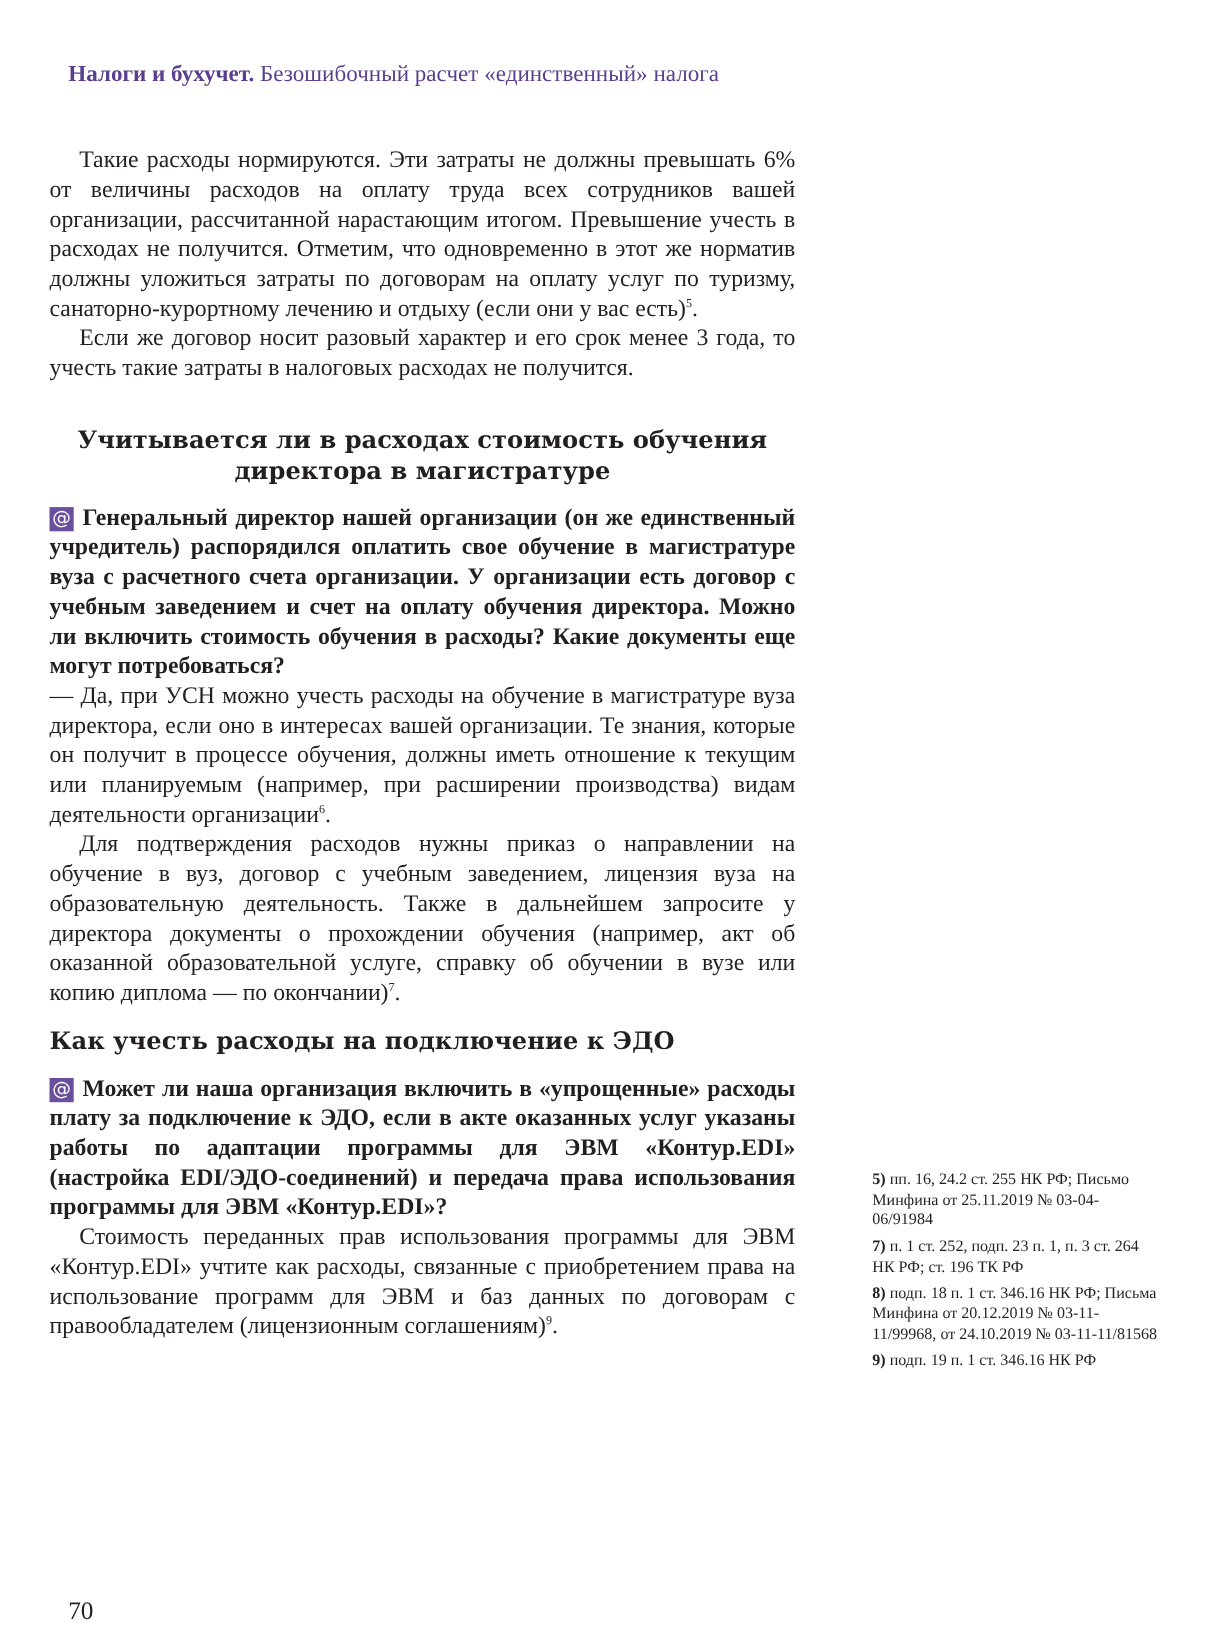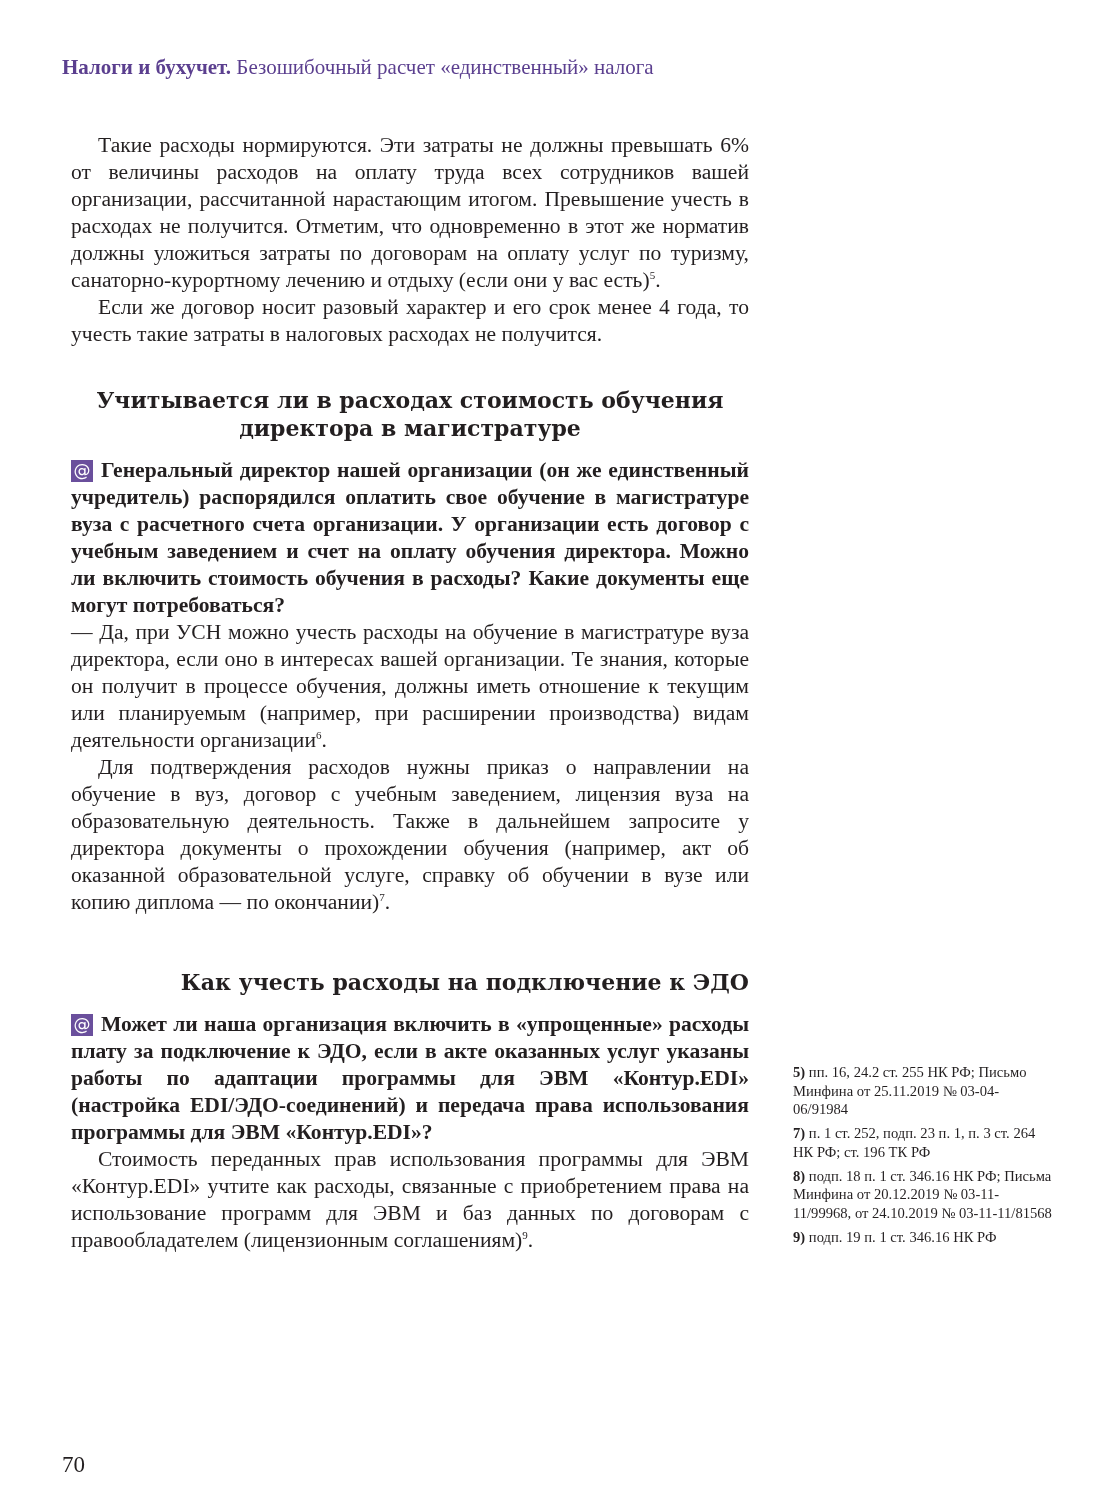--- a/index.html
+++ b/index.html
@@ -8,21 +8,21 @@
     font-family: "DejaVu Serif", "Liberation Serif", serif;
     color: #231f20;
   }
   .running-head {
     position: absolute; left: 62px; top: 55px;
     font-family: "Liberation Serif", serif;
     font-size: 21px; color: #5b3f8f; white-space: nowrap;
   }
   .running-head b { font-weight: bold; }
   .main {
-    position: absolute; left: 71px; top: 132px; width: 678px;
+    position: absolute; left: 45px; top: 132px; width: 678px;
   }
   .p {
     font-family: "Liberation Serif", serif;
     font-size: 21.6px; line-height: 27px; text-align: justify;
     margin: 0;
   }
   .indent { text-indent: 27px; }
   .h {
     font-family: "DejaVu Serif", serif; font-weight: bold;
     font-size: 22px; line-height: 28px; margin: 0;
@@ -51,28 +51,28 @@
 </head>
 <body>
 
 <div class="running-head">
   <b>Налоги и бухучет.</b>
   <span>Безошибочный расчет «единственный» налога</span>
 </div>
 
 <div class="main">
   <p class="p indent"><span>Такие расходы нормируются. Эти затраты не должны превышать 6% от величины расходов на оплату труда всех сотрудников вашей организации, рассчитанной нарастающим итогом. Превышение учесть в расходах не получится. Отметим, что одновременно в этот же норматив должны уложиться затраты по договорам на оплату услуг по туризму, санаторно-курортному лечению и отдыху (если они у вас есть)</span><sup>5</sup><span>.</span></p>
-  <p class="p indent">Если же договор носит разовый характер и его срок менее 4 года, то учесть такие затраты в налоговых расходах не получится.</p>
+  <p class="p indent">Если же договор носит разовый характер и его срок менее 3 года, то учесть такие затраты в налоговых расходах не получится.</p>
 
   <h2 class="h" style="margin-top:38px;text-align:center;">Учитывается ли в расходах стоимость обучения директора в магистратуре</h2>
   <p class="q" style="margin-top:15px;"><span class="at">@</span><span>Генеральный директор нашей организации (он же единственный учредитель) распорядился оплатить свое обучение в магистратуре вуза с расчетного счета организации. У организации есть договор с учебным заведением и счет на оплату обучения директора. Можно ли включить стоимость обучения в расходы? Какие документы еще могут потребоваться?</span></p>
   <p class="p"><span>— Да, при УСН можно учесть расходы на обучение в магистратуре вуза директора, если оно в интересах вашей организации. Те знания, которые он получит в процессе обучения, должны иметь отношение к текущим или планируемым (например, при расширении производства) видам деятельности организации</span><sup>6</sup><span>.</span></p>
   <p class="p indent"><span>Для подтверждения расходов нужны приказ о направлении на обучение в вуз, договор с учебным заведением, лицензия вуза на образовательную деятельность. Также в дальнейшем запросите у директора документы о прохождении обучения (например, акт об оказанной образовательной услуге, справку об обучении в вузе или копию диплома — по окончании)</span><sup>7</sup><span>.</span></p>
 
-  <h2 class="h" style="margin-top:52px;text-align:right;">Как учесть расходы на подключение к ЭДО</h2>
+  <h2 class="h" style="margin-top:17px;">Как учесть расходы на подключение к ЭДО</h2>
   <p class="q" style="margin-top:15px;"><span class="at">@</span><span>Может ли наша организация включить в «упрощенные» расходы плату за подключение к ЭДО, если в акте оказанных услуг указаны работы по адаптации программы для ЭВМ «Контур.EDI» (настройка EDI/ЭДО-соединений) и передача права использования программы для ЭВМ «Контур.EDI»?</span></p>
   <p class="p indent"><span>Стоимость переданных прав использования программы для ЭВМ «Контур.EDI» учтите как расходы, связанные с приобретением права на использование программ для ЭВМ и баз данных по договорам с правообладателем (лицензионным соглашениям)</span><sup>9</sup><span>.</span></p>
 </div>
 
 <div class="footnotes">
   <p class="fn"><b>5)</b> <span>пп. 16, 24.2 ст. 255 НК РФ; Письмо Минфина от 25.11.2019 № 03-04-06/91984</span></p>
   <p class="fn"><b>7)</b> <span>п. 1 ст. 252, подп. 23 п. 1, п. 3 ст. 264 НК РФ; ст. 196 ТК РФ</span></p>
   <p class="fn"><b>8)</b> <span>подп. 18 п. 1 ст. 346.16 НК РФ; Письма Минфина от 20.12.2019 № 03-11-11/99968, от 24.10.2019 № 03-11-11/81568</span></p>
   <p class="fn"><b>9)</b> <span>подп. 19 п. 1 ст. 346.16 НК РФ</span></p>
 </div>

